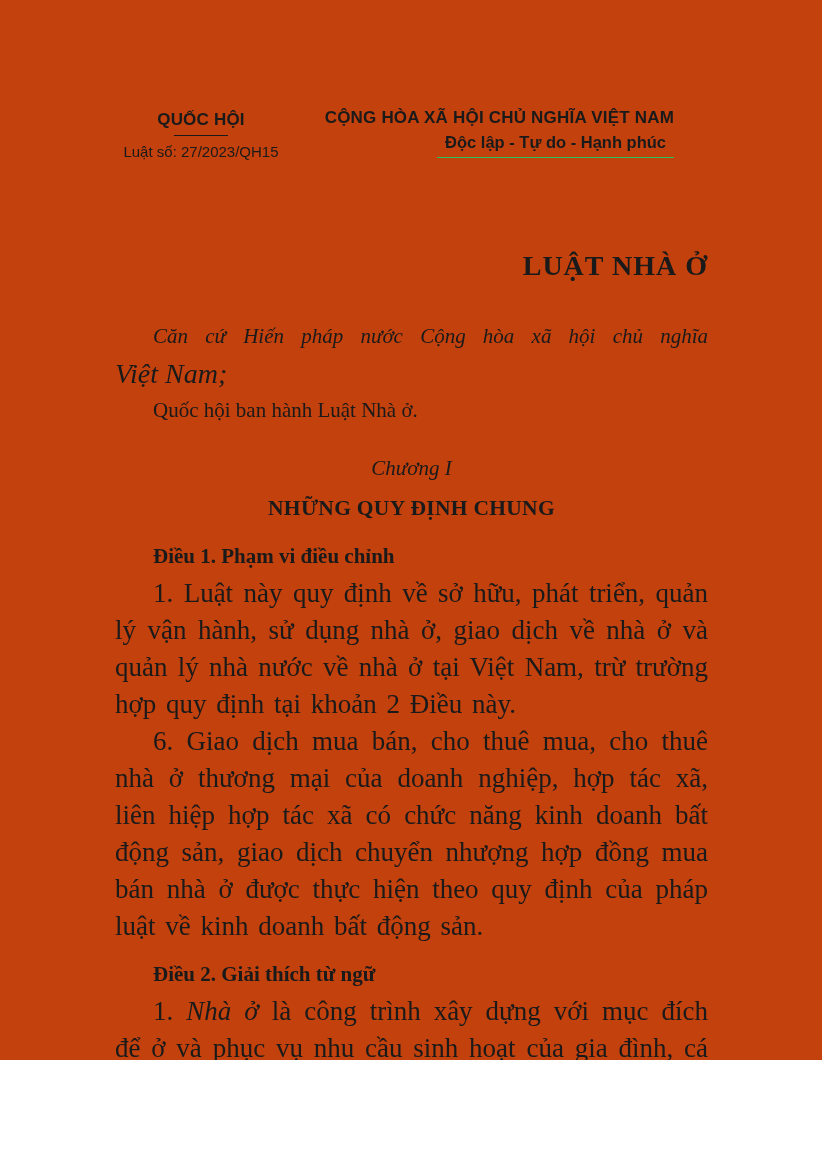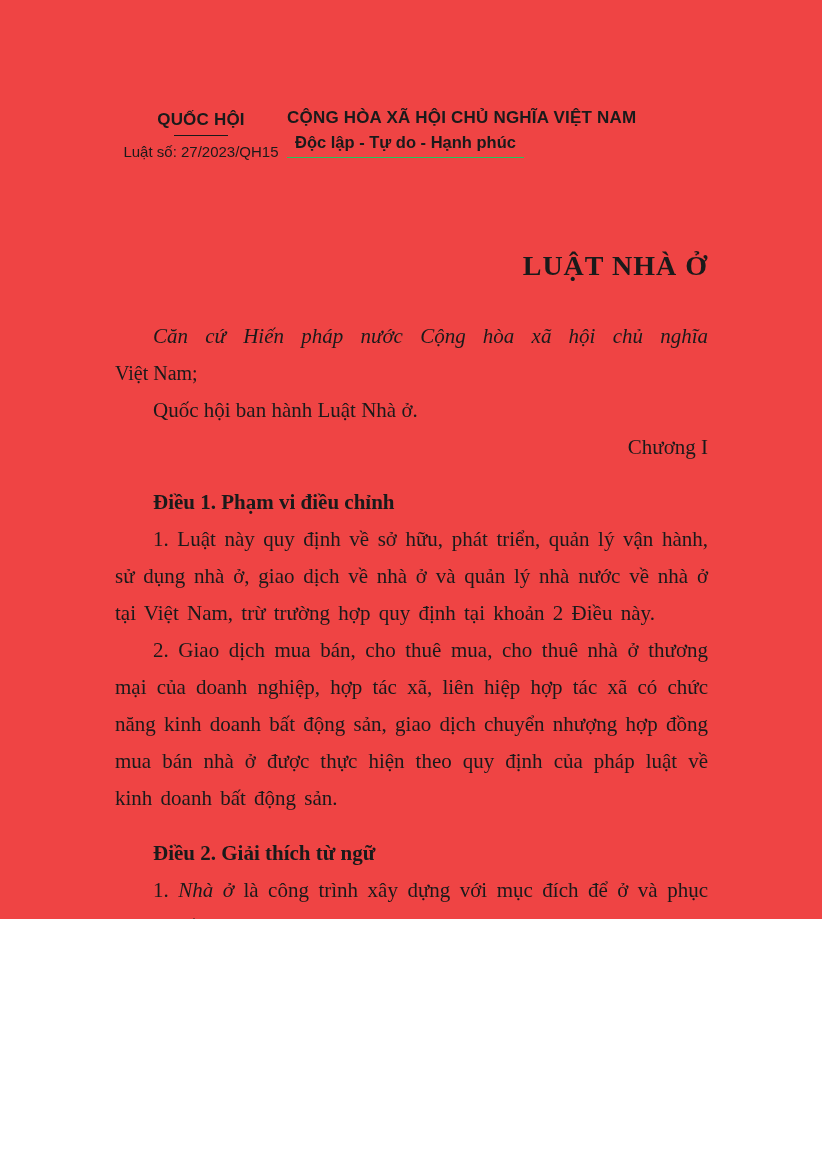--- a/index.html
+++ b/index.html
@@ -1,38 +1,38 @@
 <!DOCTYPE html>
 <html><head>
 <meta charset="utf-8">
 <style>
   * { margin: 0; padding: 0; box-sizing: border-box; }
   html, body { background: #ffffff; }
   .page {
     position: relative;
     width: 822px;
-    height: 919px;
-    background: #ef4444;
+    height: 1060px;
+    background: #c2410c;
     color: #1a1a1a;
     font-family: "Liberation Serif", serif;
     overflow: hidden;
     padding: 0 114px 0 115px;
   }
 
   
   .doc-header {
     margin-top: 108px;
     display: flex;
     font-family: "Liberation Sans", sans-serif;
   }
   .header-left { width: 172px; text-align: center; padding-top: 2px; }
   .org-name { font-weight: bold; font-size: 17px; letter-spacing: 0.2px; }
   .org-rule { width: 54px; border-top: 1.5px solid #1a1a1a; margin: 5px auto 7px auto; }
   .law-no { font-size: 15px; white-space: nowrap; }
-  .header-right { flex: 1; margin-right: 34px; text-align: left; }
+  .header-right { flex: 1; margin-right: 34px; text-align: right; }
   .country-name { font-weight: bold; font-size: 17px; letter-spacing: 0.2px; }
   .motto-wrap { margin-top: 5px; }
   .motto {
     display: inline-block;
     font-weight: bold;
     font-size: 16.5px;
     padding: 0 8px 5px 8px;
     border-bottom: 1px solid #22c55e;
   }
 
@@ -48,48 +48,50 @@
   
   .preamble-line1 {
     margin-top: 36px;
     font-style: italic;
     font-size: 21px;
     line-height: 37px;
     text-indent: 38px;
     text-align: justify;
     text-align-last: justify;
   }
-  .preamble-line2 { font-size: 20px; line-height: 37px; }
+  .preamble-line2 { font-style: italic; font-size: 28px; line-height: 37px; }
   .preamble-line3 { font-size: 21px; line-height: 37px; text-indent: 38px; }
 
   
   .chapter-label {
-    text-align: right;
+    margin-top: 21px;
+    text-align: center;
+    font-style: italic;
     font-size: 21px;
     line-height: 37px;
   }
   .chapter-title {
     margin-top: 3px;
     text-align: center;
     font-weight: bold;
     font-size: 21.5px;
     line-height: 37px;
     letter-spacing: 0.3px;
   }
 
   
   .article-heading {
-    margin-top: 18px;
+    margin-top: 11px;
     font-weight: bold;
     font-size: 21px;
     line-height: 37px;
     text-indent: 38px;
   }
   .body-para {
-    font-size: 21px;
+    font-size: 27px;
     line-height: 37px;
     text-indent: 38px;
     text-align: justify;
     word-spacing: 3px;
   }
   .term { font-style: italic; }
 
   .page-number {
     position: absolute;
     top: 1080px;
@@ -116,23 +118,24 @@
     </div>
   </header>
 
   <h1 class="doc-title">LUẬT NHÀ Ở</h1>
 
   <p class="preamble-line1">Căn cứ Hiến pháp nước Cộng hòa xã hội chủ nghĩa</p>
   <p class="preamble-line2">Việt Nam;</p>
   <p class="preamble-line3">Quốc hội ban hành Luật Nhà ở.</p>
 
   <div class="chapter-label">Chương I</div>
+  <div class="chapter-title">NHỮNG QUY ĐỊNH CHUNG</div>
 
   <h2 class="article-heading">Điều 1. Phạm vi điều chỉnh</h2>
   <p class="body-para">1. Luật này quy định về sở hữu, phát triển, quản lý vận hành, sử dụng nhà ở, giao dịch về nhà ở và quản lý nhà nước về nhà ở tại Việt Nam, trừ trường hợp quy định tại khoản 2 Điều này.</p>
-  <p class="body-para">2. Giao dịch mua bán, cho thuê mua, cho thuê nhà ở thương mại của doanh nghiệp, hợp tác xã, liên hiệp hợp tác xã có chức năng kinh doanh bất động sản, giao dịch chuyển nhượng hợp đồng mua bán nhà ở được thực hiện theo quy định của pháp luật về kinh doanh bất động sản.</p>
+  <p class="body-para">6. Giao dịch mua bán, cho thuê mua, cho thuê nhà ở thương mại của doanh nghiệp, hợp tác xã, liên hiệp hợp tác xã có chức năng kinh doanh bất động sản, giao dịch chuyển nhượng hợp đồng mua bán nhà ở được thực hiện theo quy định của pháp luật về kinh doanh bất động sản.</p>
 
   <h2 class="article-heading">Điều 2. Giải thích từ ngữ</h2>
   <p class="body-para"><span>1. </span><span class="term">Nhà ở</span><span> là công trình xây dựng với mục đích để ở và phục vụ nhu cầu sinh hoạt của gia đình, cá nhân. Nhà ở được</span></p>
 
   <div class="page-number">9</div>
 
 </div>
 
 </body></html>

